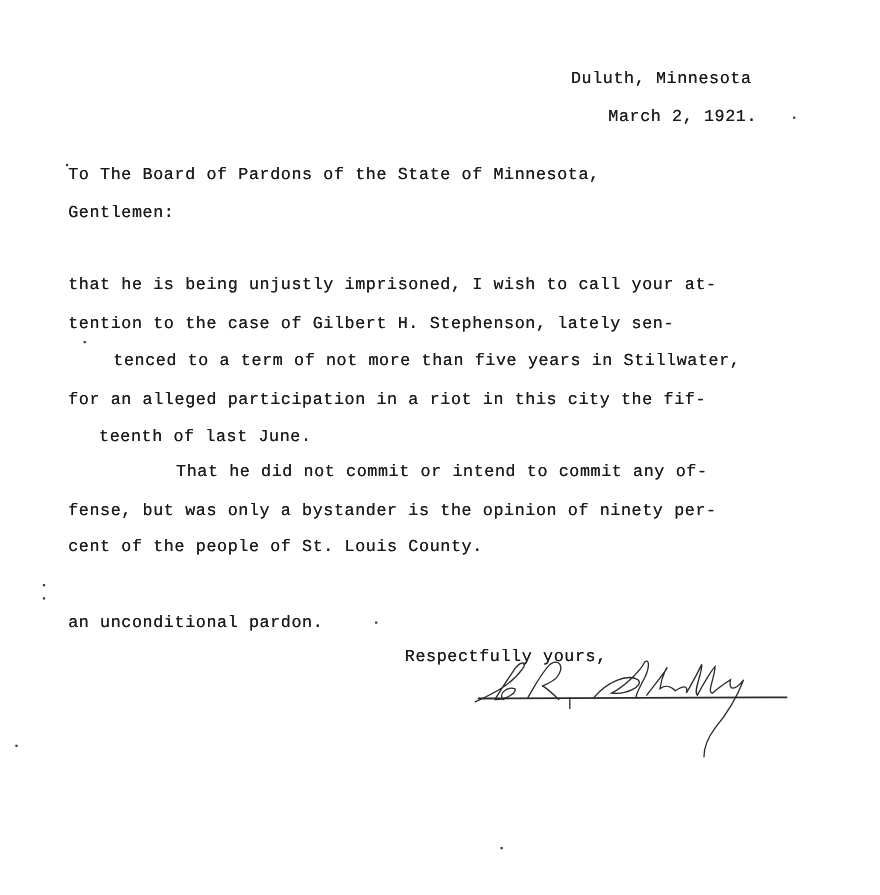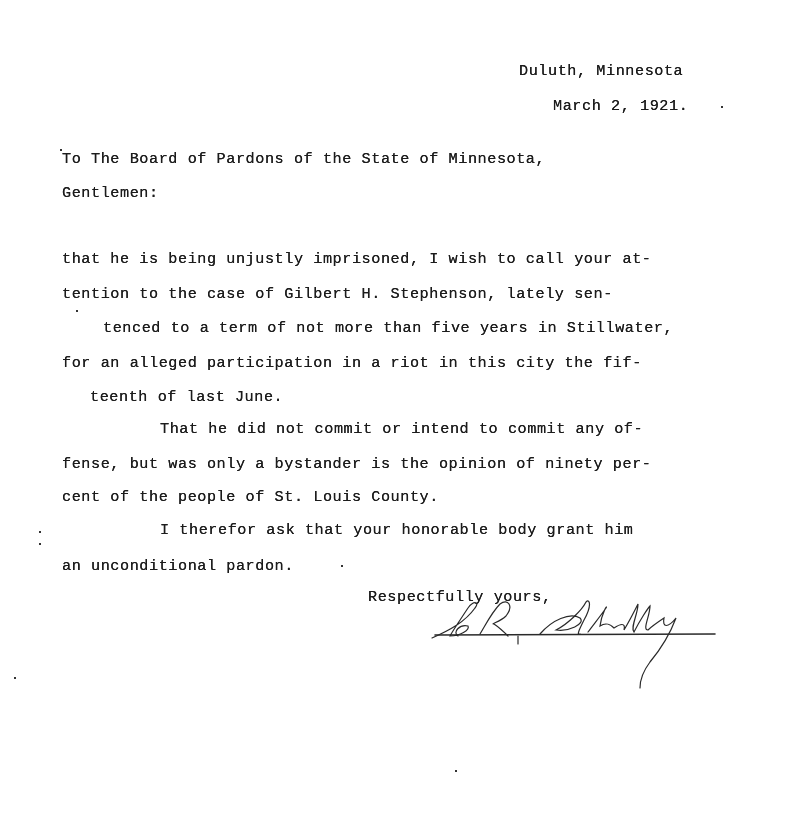--- a/index.html
+++ b/index.html
@@ -57,21 +57,20 @@
   <div class="line" style="left:62px; top:250px;">that he is being unjustly imprisoned, I wish to call your at-</div>
   <div class="line" style="left:62px; top:285px;">tention to the case of Gilbert H. Stephenson, lately sen-</div>
   <div class="line" style="left:62px; top:319px;margin-left:41px;">tenced to a term of not more than five years in Stillwater,</div>
   <div class="line" style="left:62px; top:354px;">for an alleged participation in a riot in this city the fif-</div>
   <div class="line" style="left:62px; top:388px;margin-left:28px;">teenth of last June.</div>
 
   <div class="line" style="left:160px; top:420px;">That he did not commit or intend to commit any of-</div>
   <div class="line" style="left:62px; top:455px;">fense, but was only a bystander is the opinion of ninety per-</div>
   <div class="line" style="left:62px; top:488px;">cent of the people of St. Louis County.</div>
 
-  <div class="line" style="left:160px; top:521px;">I therefor ask that your honorable body grant him</div>
   <div class="line" style="left:62px; top:557px;">an unconditional pardon.</div>
 
   <div class="line" style="left:368px; top:588px;">Respectfully yours,</div>
 
   <svg class="signature" viewBox="0 0 290 90">
     <g fill="none" stroke="#2a2a2a" stroke-width="1.2" stroke-linecap="round">
 
       <path d="M5 35 L285 34" stroke-width="1.6"></path>
 
       <path d="M2 38 C20 30, 35 22, 45 8 C50 2, 44 0, 38 8 C30 20, 22 32, 20 36 C30 36, 40 30, 38 26 C30 24, 22 32, 28 36"></path>

